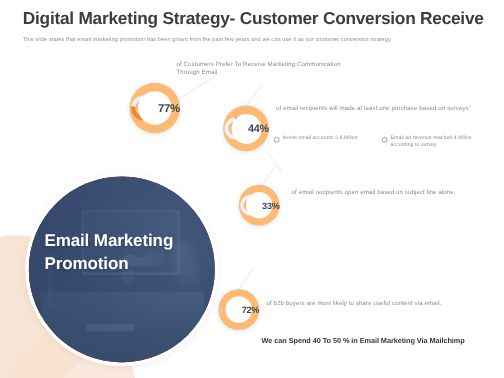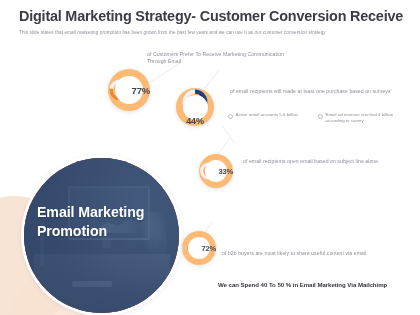--- a/index.html
+++ b/index.html
@@ -64,21 +64,21 @@
     height: 70px;
     border-radius: 50% 50% 0 0 / 70% 70% 0 0;
     background: #f7e2d2;
     opacity: 0.8;
   }
 
   
   .circle-card {
     position: absolute;
     left: 24px;
-    top: 158px;
+    top: 147px;
     width: 155px;
     height: 155px;
     border-radius: 50%;
     background: #b91c1c;
     box-shadow: 0 0 0 3px #ffffff, 0 1px 7px rgba(40,60,95,0.22);
     overflow: hidden;
   }
   .circle-photo {
     position: absolute;
     inset: 0;
@@ -199,31 +199,31 @@
     letter-spacing: -0.2px;
     z-index: 2;
   }
 
   
   #donut-77 { left: 108px; top: 69px; width: 42px; height: 42px; }
   #donut-77 .hole { left: 7px; top: 7px; width: 28px; height: 28px; }
   #donut-77 .pct { font-size: 9.5px; }
 
   
-  #donut-44 { left: 176px; top: 88px; width: 38px; height: 38px; flex-direction: column; }
+  #donut-44 { left: 186px; top: 88px; width: 38px; height: 38px; }
   #donut-44 .hole { left: 6.5px; top: 6.5px; width: 25px; height: 25px; }
   #donut-44 .pct { font-size: 9px; }
 
   
   #donut-33 { left: 199px; top: 154px; width: 34px; height: 34px; }
   #donut-33 .hole { left: 6px; top: 6px; width: 22px; height: 22px; }
   #donut-33 .pct { font-size: 7.6px; }
 
   
-  #donut-72 { left: 182px; top: 231px; width: 34px; height: 34px; gap: 16px; }
+  #donut-72 { left: 182px; top: 241px; width: 34px; height: 34px; gap: 16px; }
   #donut-72 .hole { left: 6px; top: 6px; width: 22px; height: 22px; }
   #donut-72 .pct { font-size: 7.6px; }
 
   
   .stat-text {
     position: absolute;
     font-size: 5.1px;
     color: #8b8b96;
     line-height: 1.42;
     letter-spacing: 0.08px;

